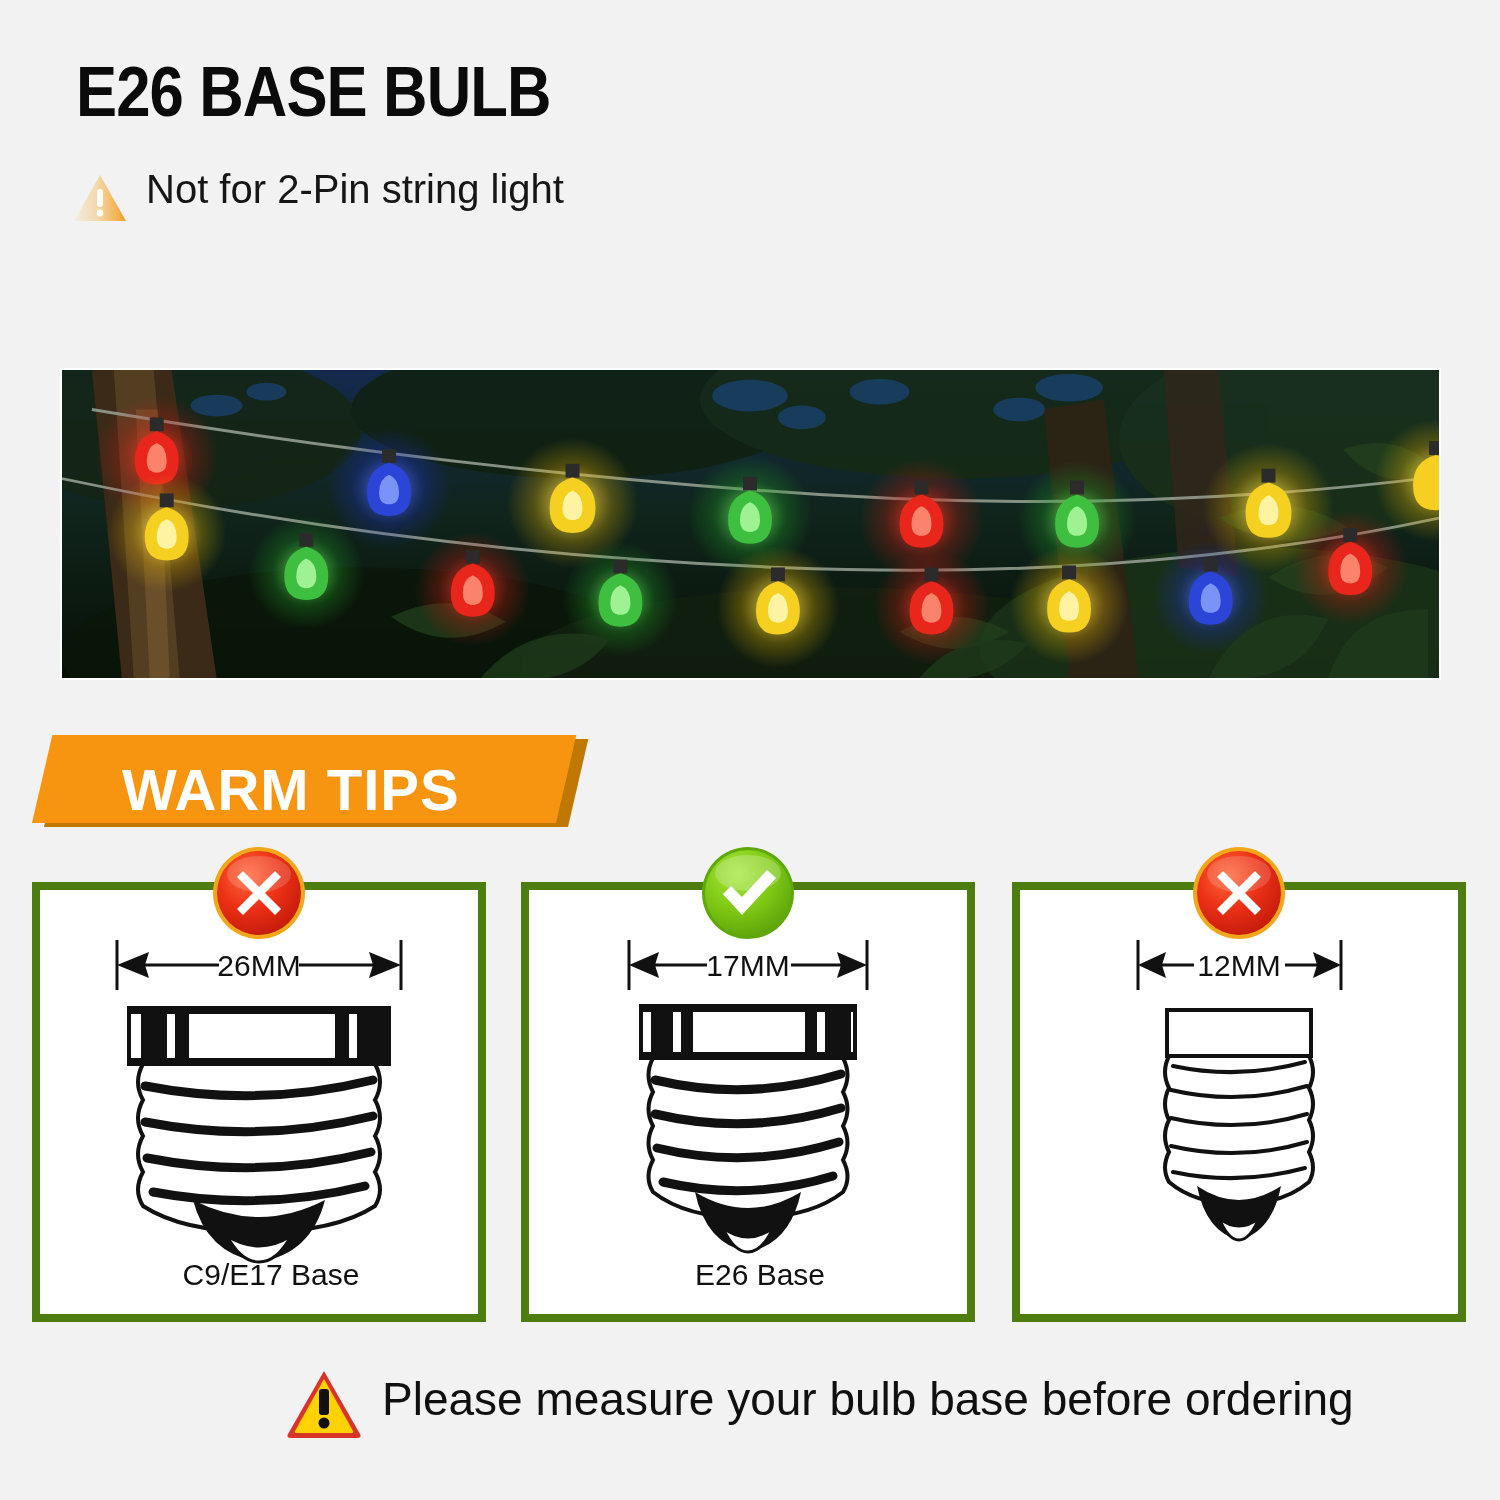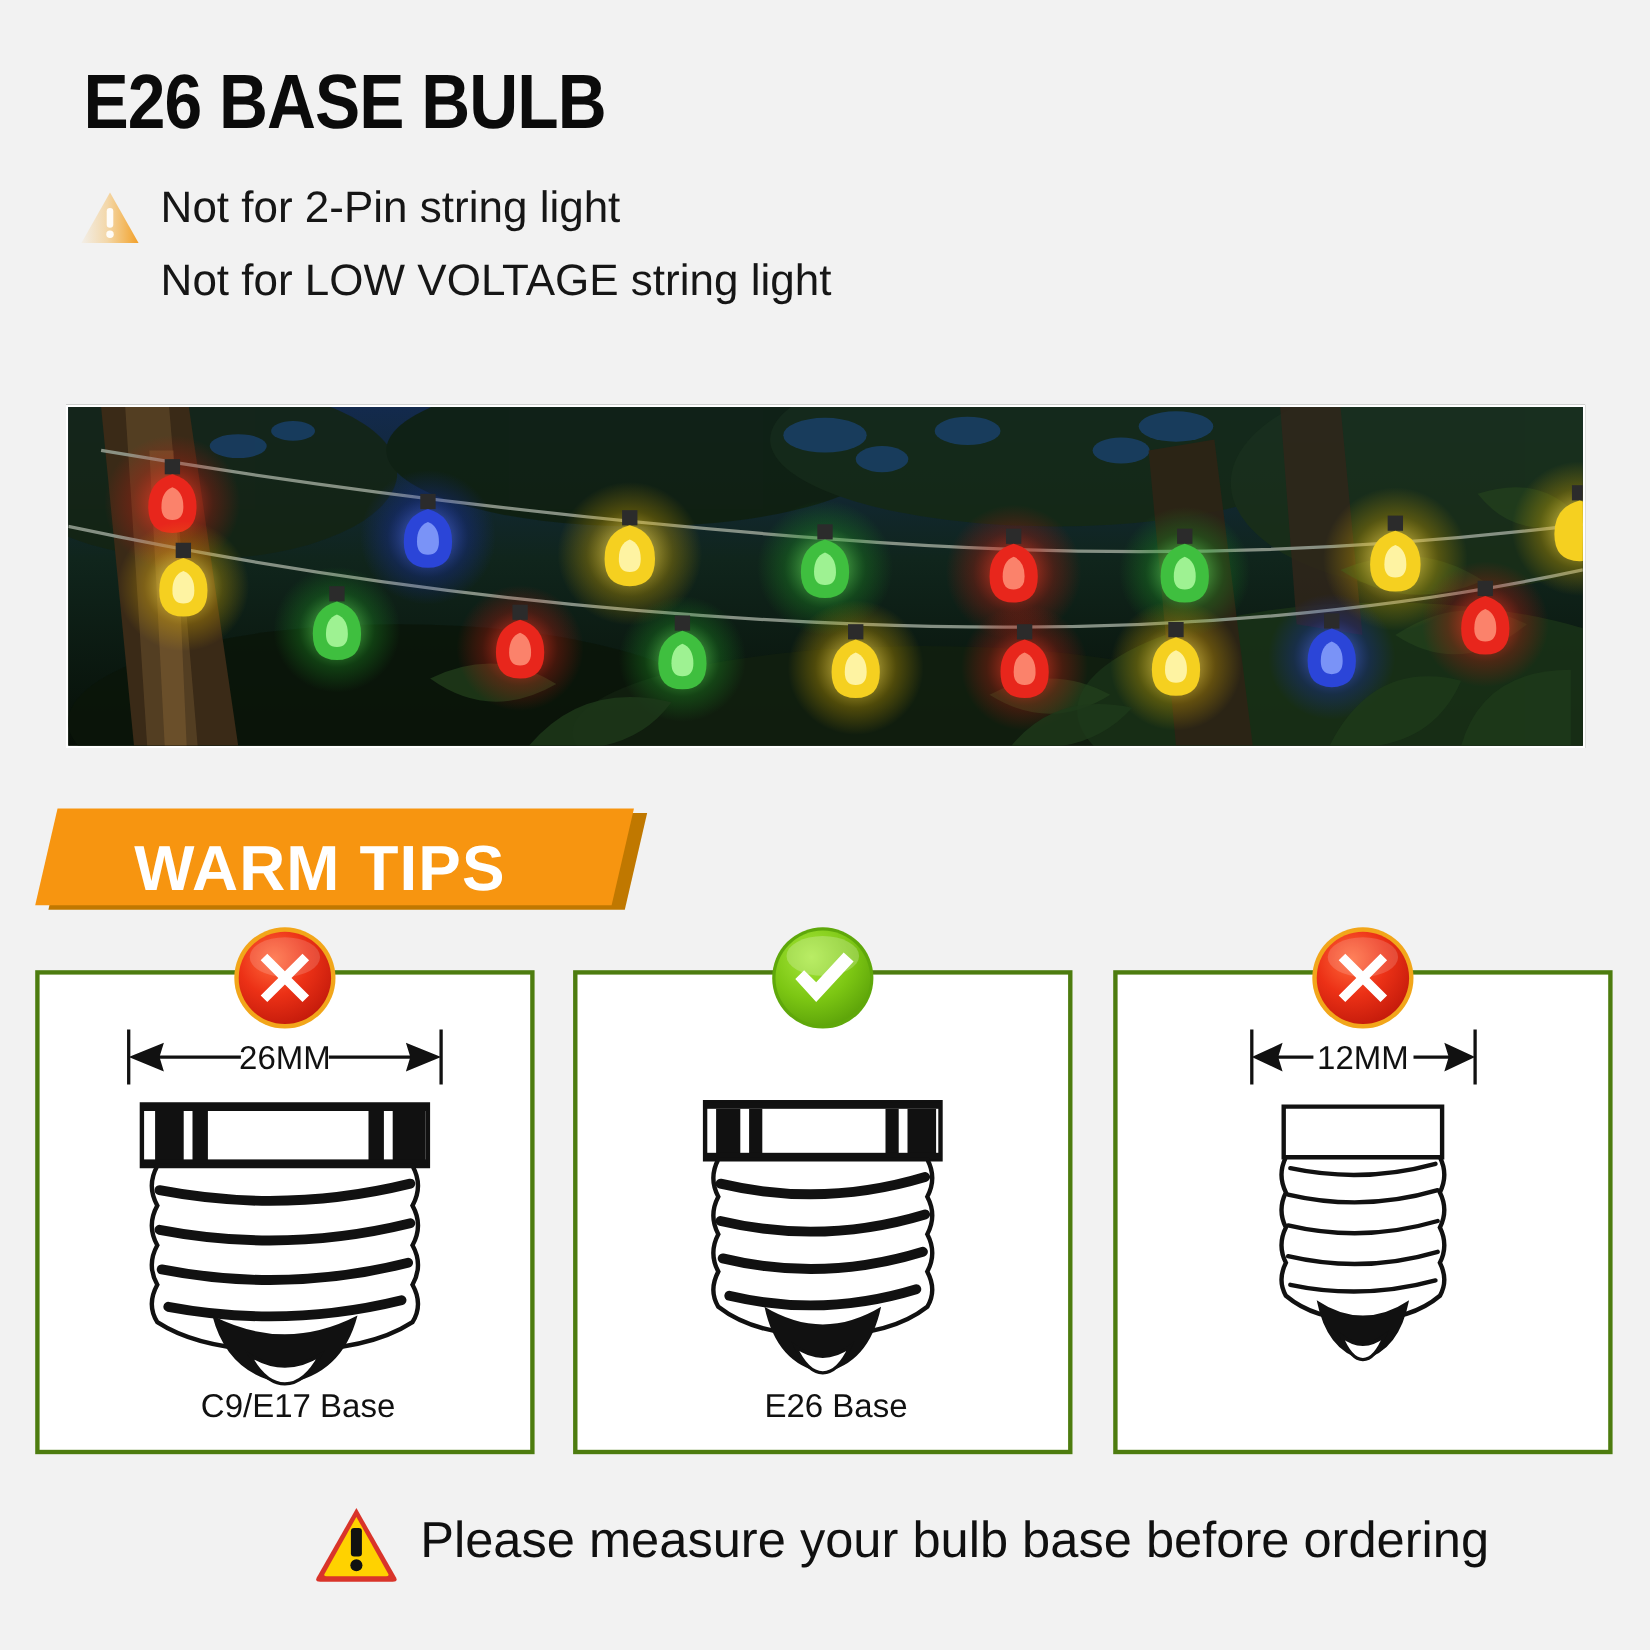--- a/index.html
+++ b/index.html
@@ -67,21 +67,21 @@
     font-size:58px; font-weight:bold; color:#ffffff;
     letter-spacing:1px;
   }
 
   
   .panels { position:absolute; left:0; top:882px; width:1500px; height:442px; }
   .panel {
     position:absolute;
     top:0; width:454px; height:440px;
     background:#ffffff;
-    border:4px solid #4d7c0f;
+    border:8px solid #4d7c0f;
   }
   .panel.p1 { left:32px; }
   .panel.p2 { left:521px; }
   .panel.p3 { left:1012px; }
 
   .badge {
     position:absolute;
     top:-44px; left:50%;
     margin-left:-47px;
     width:94px; height:94px;
@@ -129,23 +129,20 @@
         </defs>
         <path d="M30 4 L56 50 L4 50 Z" fill="url(#wg1)"></path>
         <rect x="27" y="18" width="6" height="18" rx="3" fill="#ffffff" opacity="0.92"></rect>
         <circle cx="30" cy="42" r="3.4" fill="#ffffff" opacity="0.92"></circle>
       </svg>
     </span>
     <span class="bullet-text">Not for 2-Pin string light</span>
   </div>
 
 
-  <div class="bullet-row">
-    <span class="bullet-text">Not for LOW VOLTAGE string light</span>
-  </div>
 
 </div>
 
 <div class="photo">
   <svg viewBox="0 0 1381 312" preserveAspectRatio="none">
     <defs>
       <radialGradient id="glowR">
           <stop offset="0%" stop-color="#ff4a30" stop-opacity="0.95"></stop>
           <stop offset="60%" stop-color="#c41a10" stop-opacity="0.30"></stop>
           <stop offset="100%" stop-color="#c41a10" stop-opacity="0"></stop>
@@ -386,20 +383,31 @@
             <stop offset="50%" stop-color="#7cc613"></stop>
             <stop offset="100%" stop-color="#4f9405"></stop>
           </radialGradient>
         </defs>
         <circle cx="47" cy="47" r="46" fill="#5fa80a"></circle>
         <circle cx="47" cy="47" r="43" fill="url(#gx1)"></circle>
         <ellipse cx="47" cy="27" rx="33" ry="18" fill="#ffffff" opacity="0.22"></ellipse>
         <path d="M22 48 L30 40 L41 51 L66 24 L75 32 L41 69 Z" fill="#ffffff"></path>
       </svg>
     </div>
+    <div class="dimension">
+      <svg width="250" height="62" viewBox="0 0 250 62">
+        <line x1="6" y1="6" x2="6" y2="56" stroke="#111" stroke-width="3"></line>
+        <line x1="244" y1="6" x2="244" y2="56" stroke="#111" stroke-width="3"></line>
+        <line x1="26" y1="31" x2="84" y2="31" stroke="#111" stroke-width="3"></line>
+        <line x1="168" y1="31" x2="224" y2="31" stroke="#111" stroke-width="3"></line>
+        <path d="M6 31 L36 18 L32 31 L36 44 Z" fill="#111"></path>
+        <path d="M244 31 L214 18 L218 31 L214 44 Z" fill="#111"></path>
+        <text x="125" y="42" text-anchor="middle" font-family="Liberation Sans, sans-serif" font-size="30" fill="#111">17MM</text>
+      </svg>
+    </div>
     <div class="bulb-art">
       <svg width="250" height="270" viewBox="0 0 250 270">
         <g stroke="#111" stroke-width="4" fill="#fff">
           <path d="M18 6 H232 V58 H18 Z"></path>
         </g>
         <g fill="#111">
           <rect x="18" y="6" width="214" height="6"></rect>
           <rect x="28" y="12" width="22" height="46"></rect>
           <rect x="58" y="12" width="12" height="46"></rect>
           <rect x="182" y="12" width="12" height="46"></rect>

